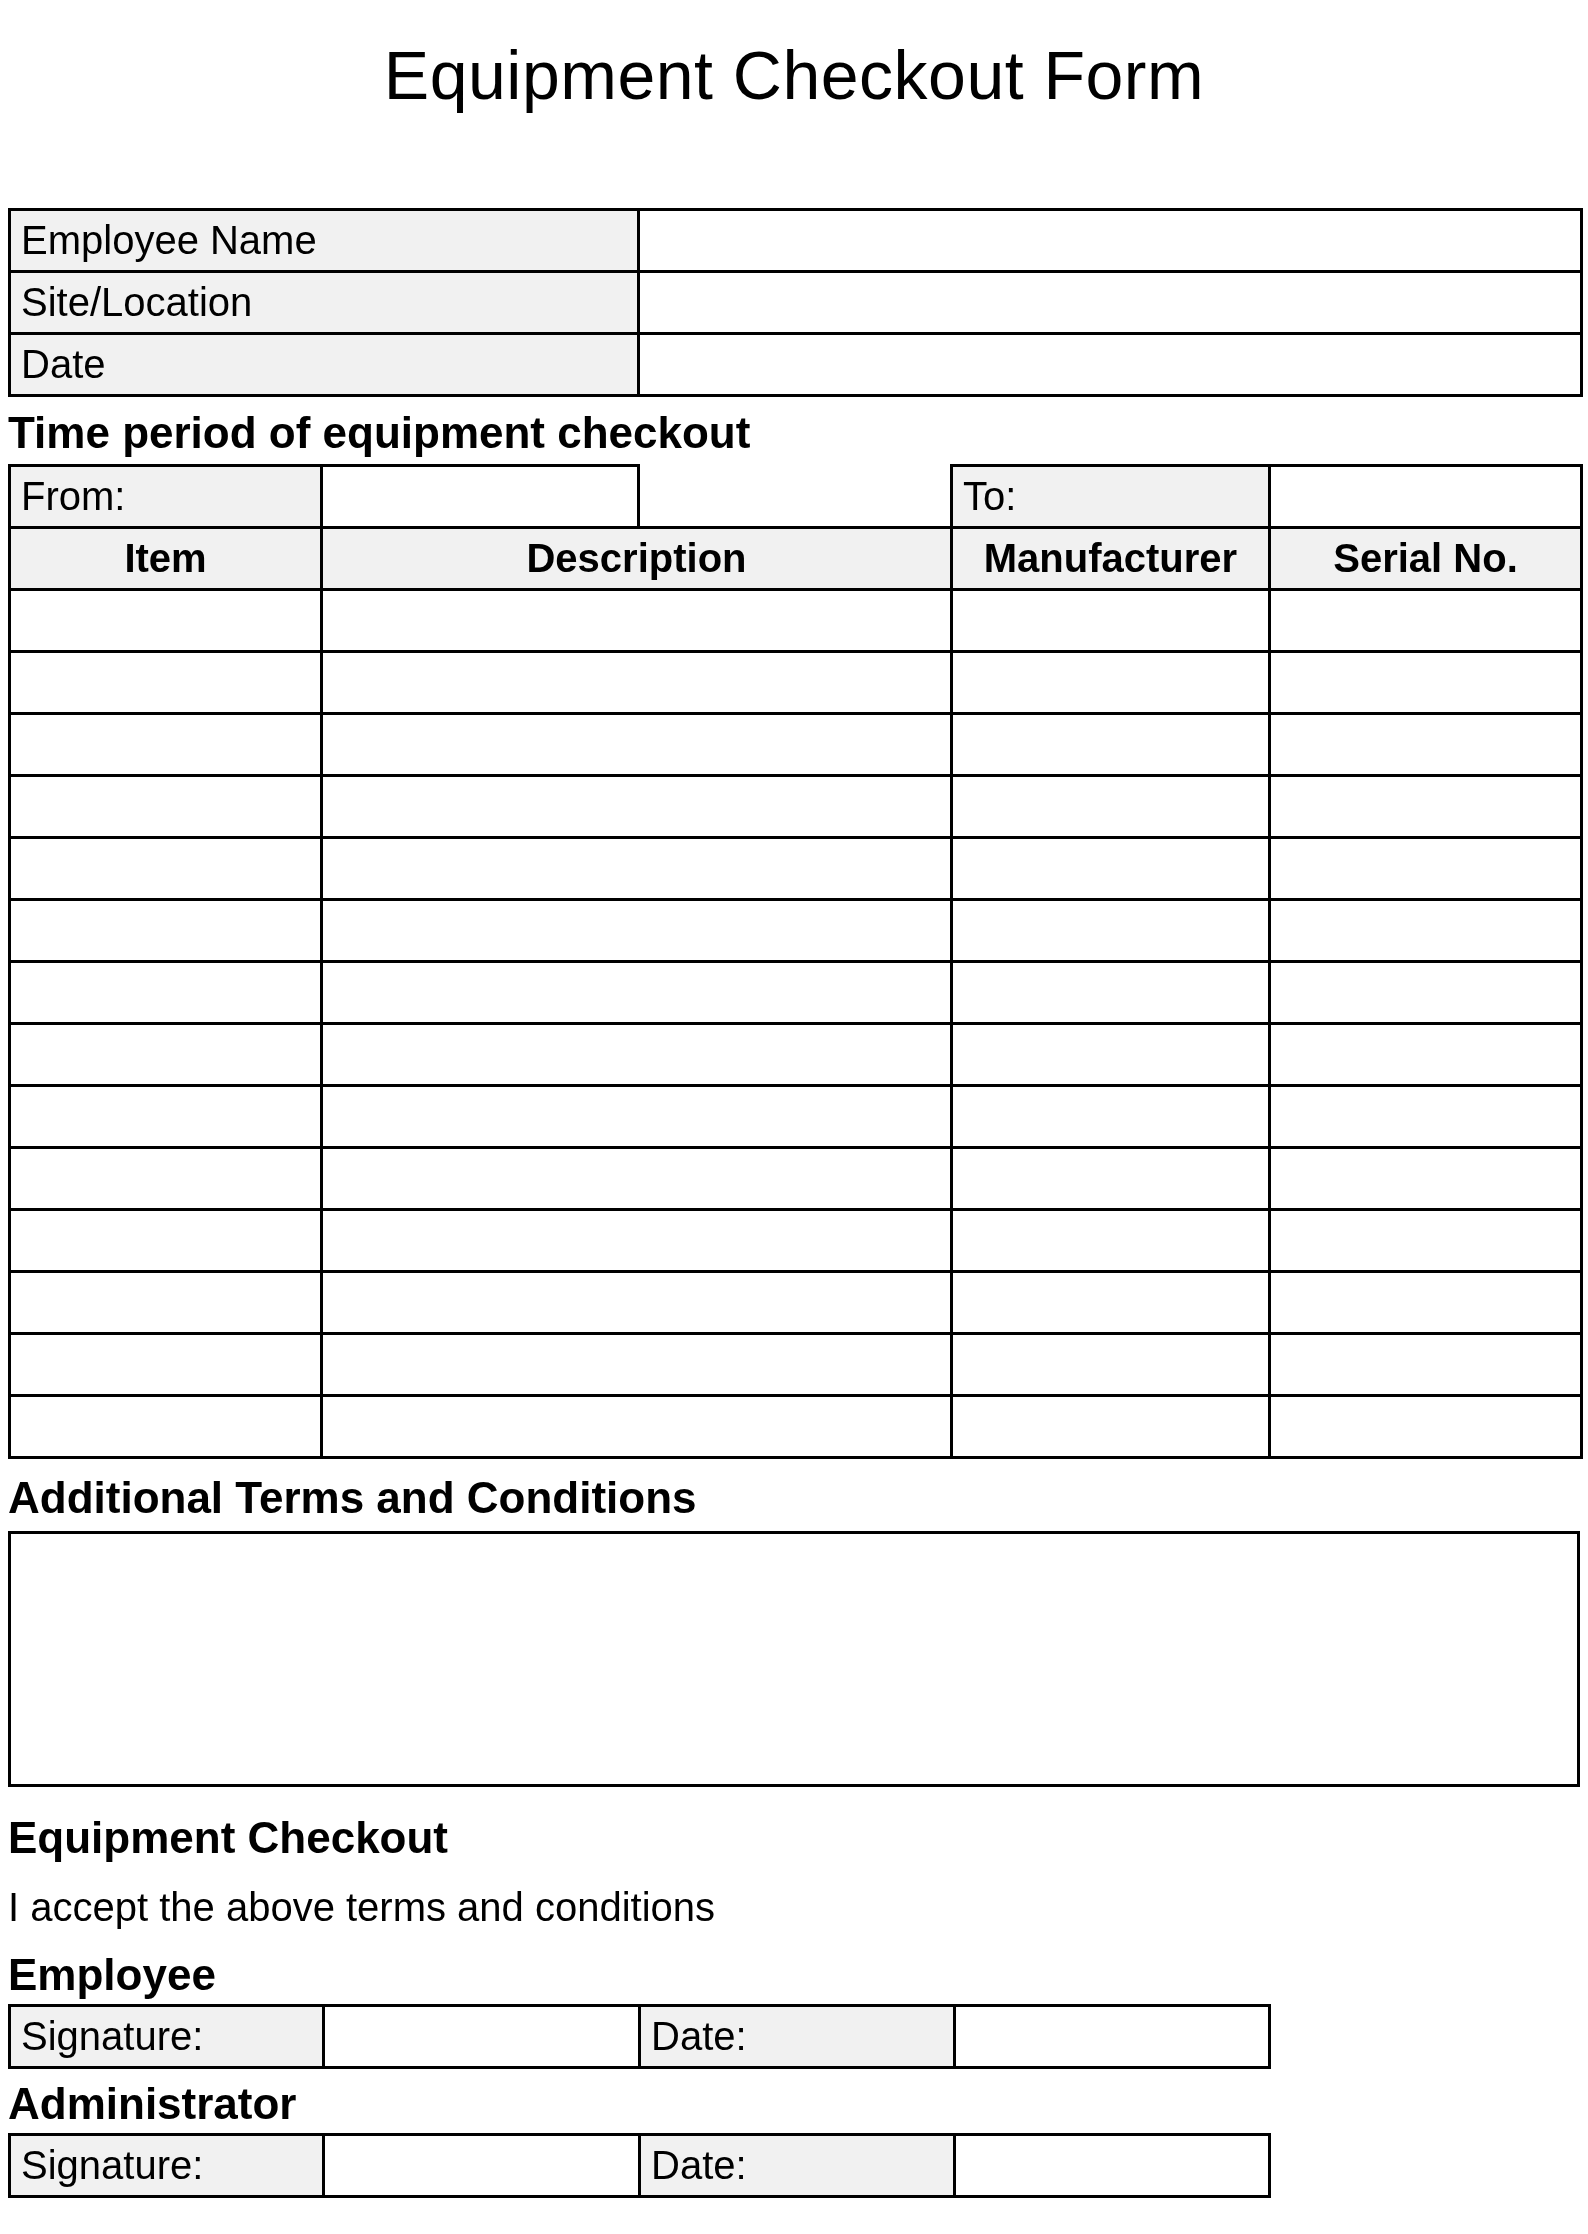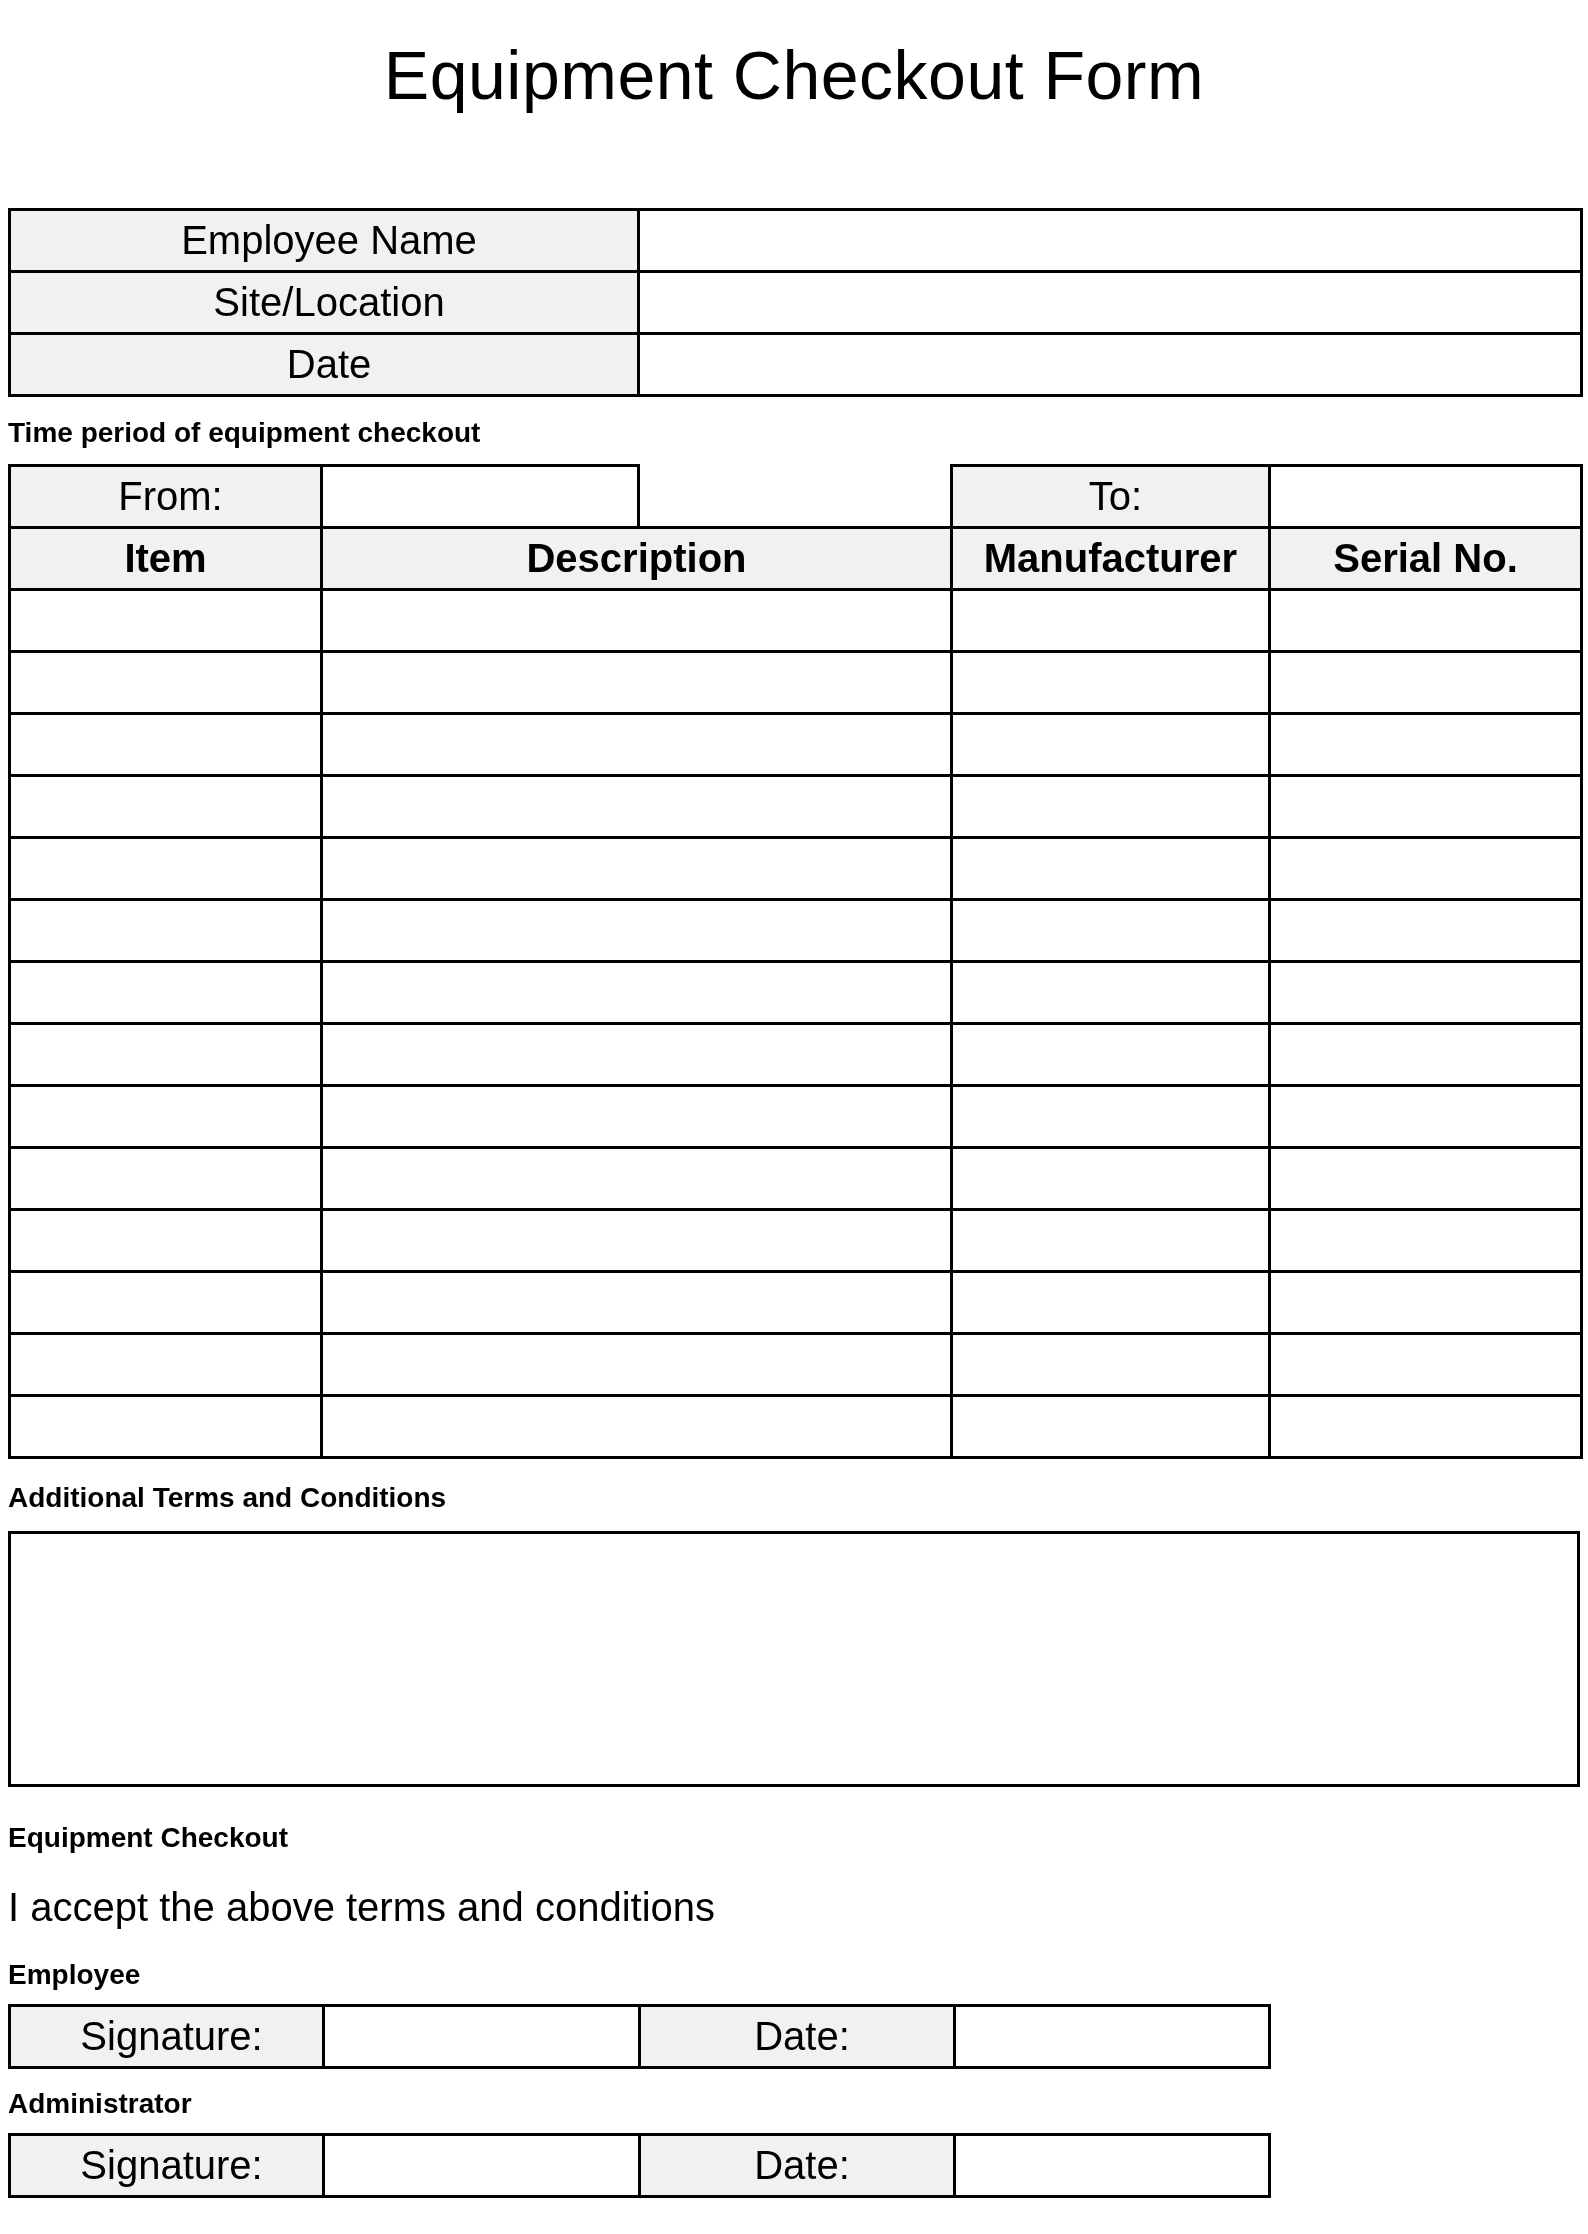--- a/index.html
+++ b/index.html
@@ -28,32 +28,32 @@
   }
   td, th {
     height: 62px;
     border: 3px solid #000000;
     font-size: 40px;
     font-weight: 400;
     vertical-align: middle;
     overflow: hidden;
     white-space: nowrap;
   }
-  td.label { padding-left: 10px; text-align: center; }
+  td.label { padding-left: 10px; text-align: left; }
   td.input { background: #ffffff; }
   .shade { background: #f1f1f1; }
   th { background: #f1f1f1; font-weight: 700; text-align: center; }
   td.gap { border: none; background: #ffffff; }
 
   table.info-table { width: 1572px; margin-top: 98px; }
   table.equipment-table { width: 1572px; margin-top: 8px; }
   table.sig-table { width: 1260px; margin-top: 6px; }
 
   h2.section-heading {
-    font-size: 28px;
+    font-size: 44px;
     line-height: 46px;
     font-weight: 700;
   }
   .mt-time { margin-top: 13px; }
   .mt-additional { margin-top: 16px; }
   .mt-checkout { margin-top: 28px; }
   .mt-role { margin-top: 22px; }
   .mt-role2 { margin-top: 12px; }
 
   .terms-box {

